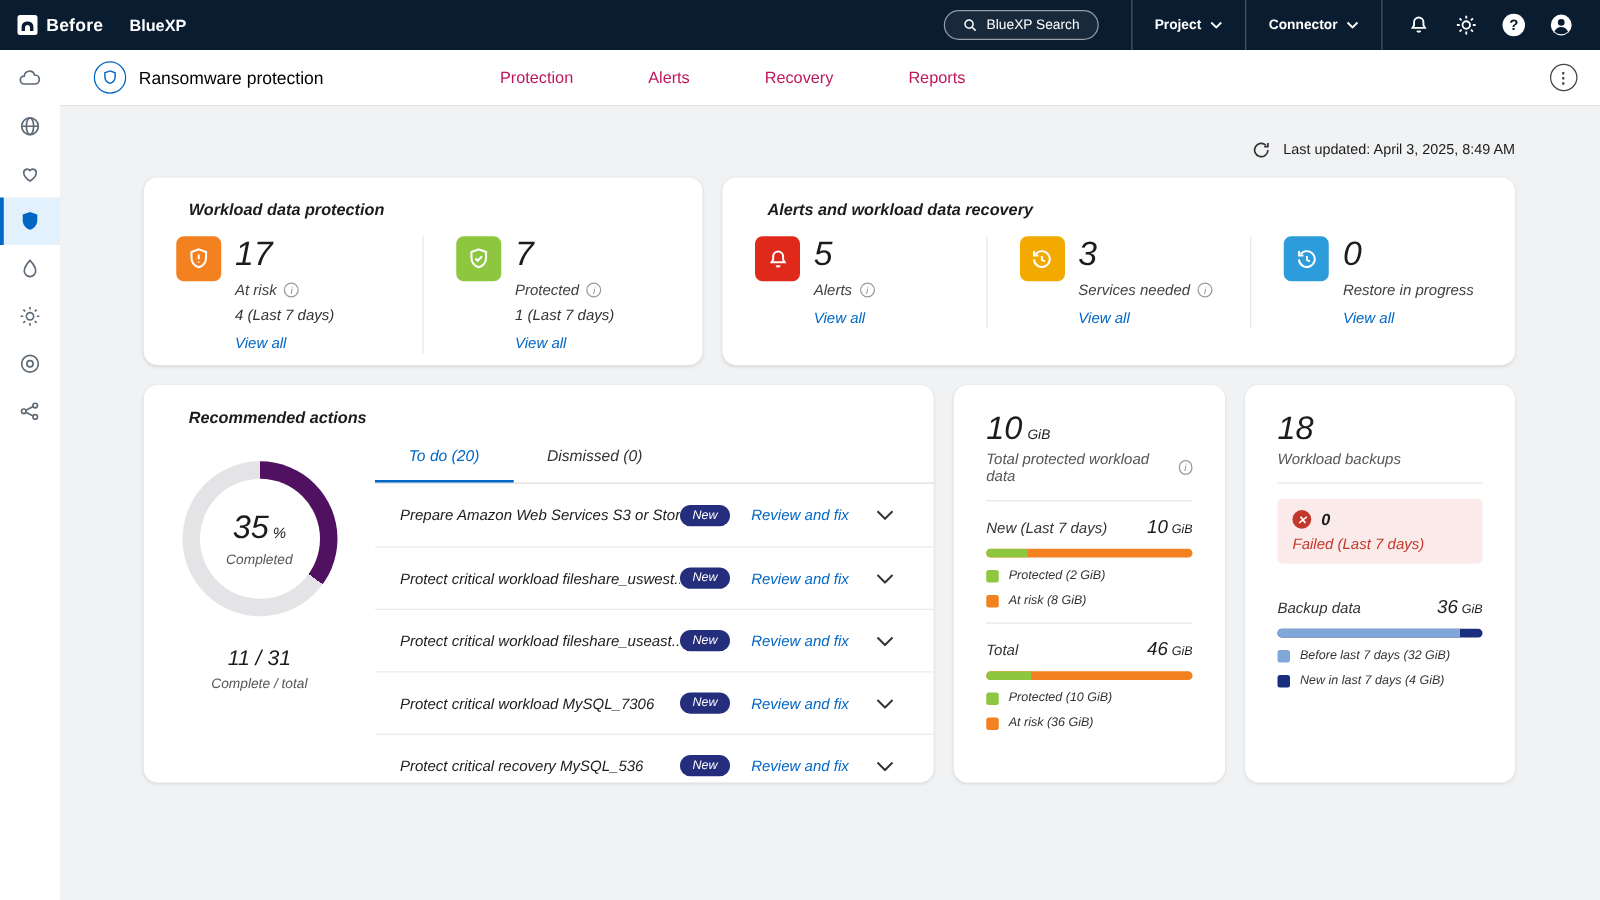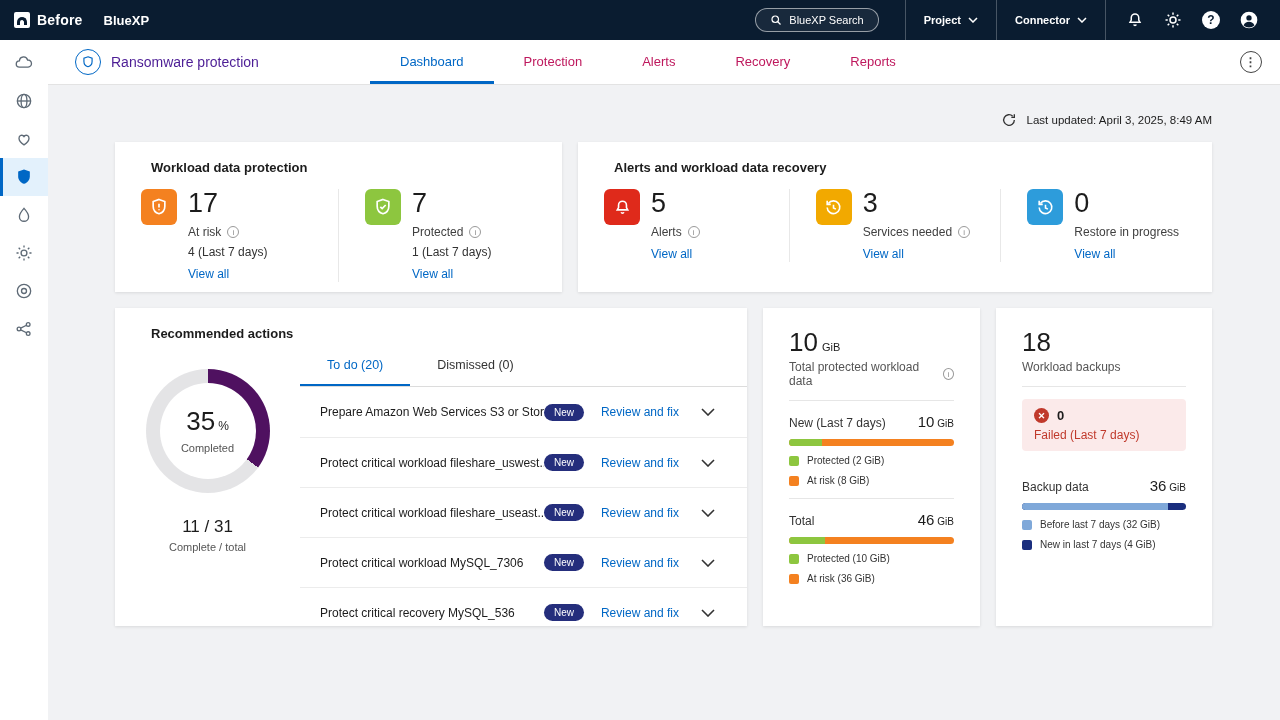--- a/index.html
+++ b/index.html
@@ -38,36 +38,36 @@
   .side-item.active::before { content:""; position:absolute; left:0; top:0; bottom:0; width:3px;
     background:#0067C5; }
 
   
   .content { margin-left:48px; }
   .service-header { height:45px; margin-top:40px; background:#fff; border-bottom:1px solid #e3e3e3;
     display:flex; align-items:center; }
   .service-title-wrap { display:flex; align-items:center; gap:10px; padding-left:27px; width:300px; }
   .service-icon { width:26px; height:26px; border:1.5px solid #0067C5; border-radius:50%;
     display:flex; align-items:center; justify-content:center; color:#0067C5; }
-  .service-title { font-size:14px; color:#4c1d95; }
+  .service-title { font-size:14px; color:#000000; }
   .tabs { display:flex; margin-left:22px; }
   .tab { padding:0 30px; line-height:44px; font-size:13px; color:#be185d; cursor:pointer; }
   .tab.active { color:#0067C5; box-shadow:inset 0 -3px 0 #0067C5; }
   .kebab-circle { margin-left:auto; margin-right:18px; width:22px; height:22px; border-radius:50%;
     border:1.5px solid #444; color:#444; display:flex; align-items:center; justify-content:center;
     font-size:12px; font-weight:700; cursor:pointer; letter-spacing:1px; }
 
   
   .main { padding:0 68px 0 67px; }
   .last-updated { display:flex; justify-content:flex-end; align-items:center; gap:9px;
     margin:26px 0 13px; font-size:11.5px; color:#1c1c1c; }
   .refresh-btn { width:18px; height:18px; display:flex; align-items:center; justify-content:center;
     cursor:pointer; color:#333; }
 
-  .card { background:#fff; border-radius:0; box-shadow:0 1px 3px rgba(0,0,0,.1); }
+  .card { background:#fff; border-radius:11px; box-shadow:0 1px 3px rgba(0,0,0,.1);font-style:italic; }
   .card-head { padding:18px 0 0 36px; font-size:13px; font-weight:700; color:#1c1c1c; }
 
   .row1 { display:flex; gap:16px; }
   .card-wp { width:447px; height:150px; }
   .card-ar { flex:1; height:150px; }
   .stats { display:flex; margin-top:14px; }
   .stat-col { flex:1; display:flex; gap:11px; padding-left:26px; }
   .stat-col + .stat-col { border-left:1px solid #e8e8e8; }
   .tile { width:36px; height:36px; border-radius:6px; flex:0 0 36px;
     display:flex; align-items:center; justify-content:center; }
@@ -252,21 +252,20 @@
   <header class="service-header">
     <div class="service-title-wrap">
       <span class="service-icon">
         <svg width="14" height="14" viewBox="0 0 24 24" fill="none" stroke="currentColor" stroke-width="2">
             <path d="M12 3l7 2.5V11c0 4.6-3 7.9-7 9.1-4-1.2-7-4.5-7-9.1V5.5z"></path>
           </svg>
       </span>
       <span class="service-title">Ransomware protection</span>
     </div>
     <nav class="tabs">
-      <span class="tab active">Dashboard</span>
       <span class="tab">Protection</span>
       <span class="tab">Alerts</span>
       <span class="tab">Recovery</span>
       <span class="tab">Reports</span>
     </nav>
     <span class="kebab-circle">⋮</span>
   </header>
 
   <main class="main">
     <div class="last-updated">

